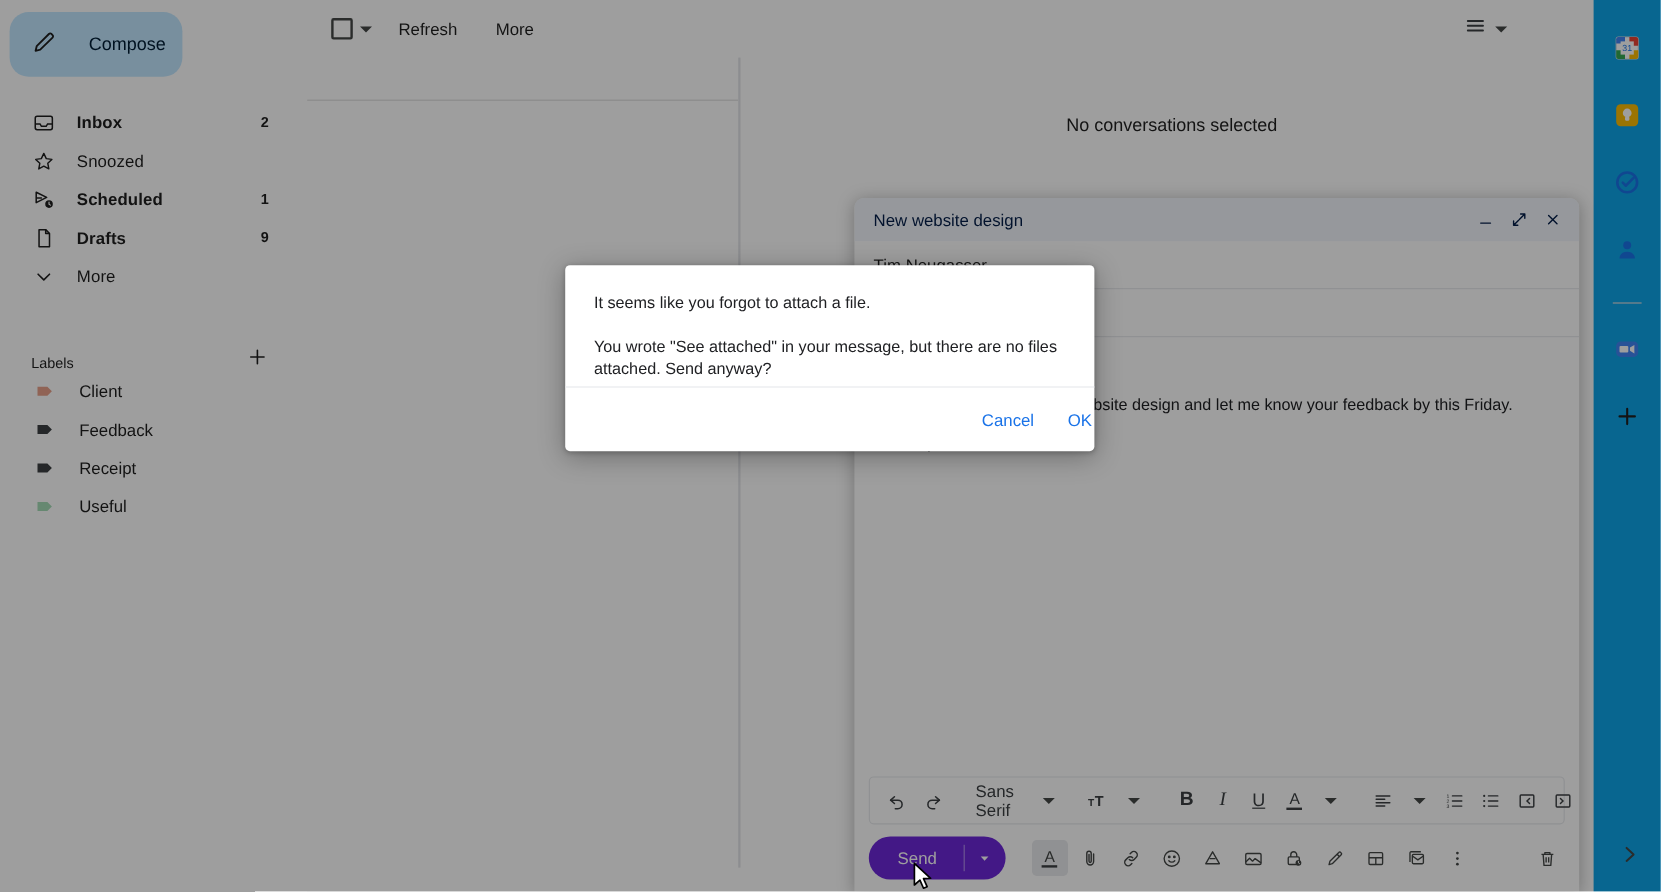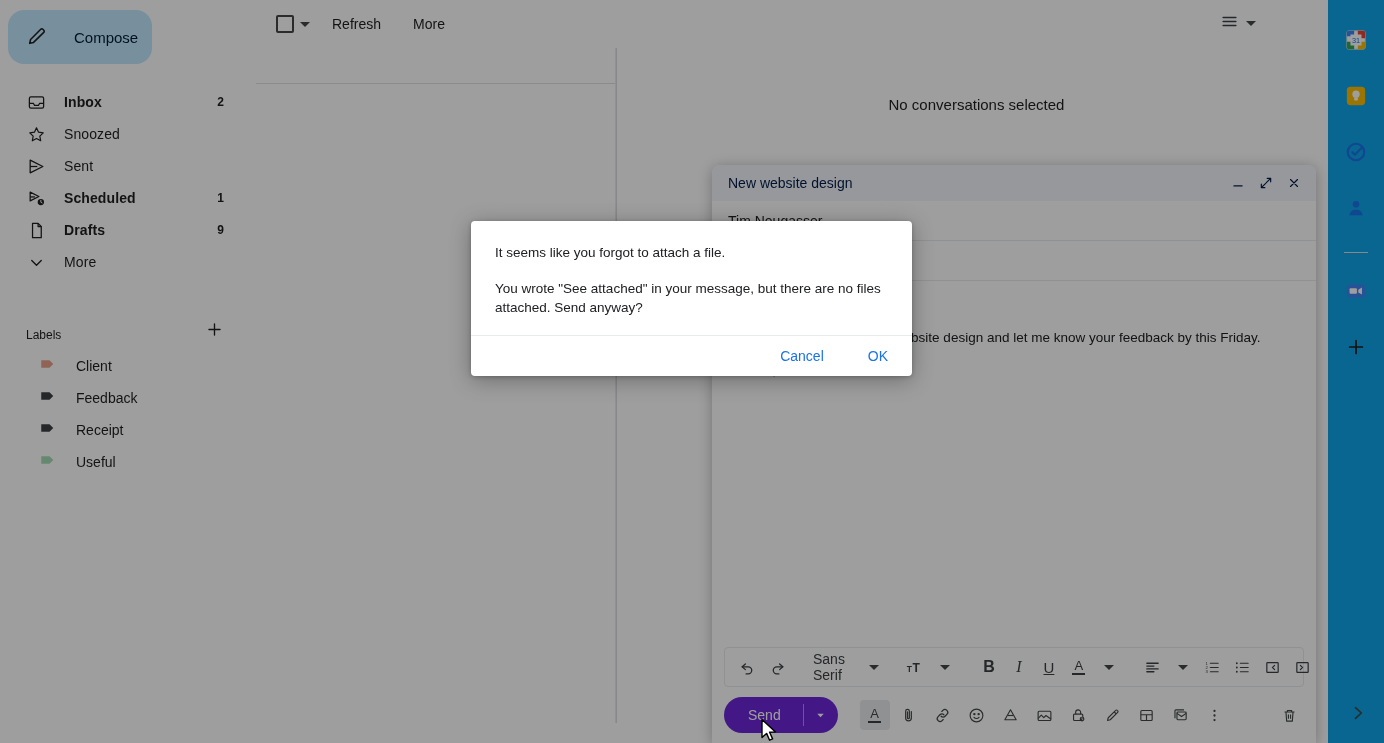--- a/index.html
+++ b/index.html
@@ -71,22 +71,22 @@
   .labels-head {
     display: flex; align-items: flex-end;
     height: 32px; margin-top: 32px;
     padding-left: 26px; margin-right: 16px;
     color: #1f1f1f; font-size: 12px;
   }
   .labels-head .lbl { flex: 1; }
   .labels-head .plus { margin-right: 16px; cursor: pointer; }
 
   .label-item {
-    display: flex; align-items: flex-end;
-    height: 32px; padding-left: 38px; margin-right: 16px;
+    display: flex; align-items: center;
+    height: 32px; padding-left: 28px; margin-right: 16px;
     border-radius: 0 16px 16px 0;
     font-size: 14px; color: #1f1f1f; cursor: pointer;
   }
   .label-item .tag { width: 20px; height: 20px; flex: none; display:flex; align-items:center; justify-content:center; }
   .label-item .lbl { margin-left: 18px; }
 
   
   #main-toolbar {
     position: absolute; left: 256px; top: 0;
     width: 1072px; height: 48px;
@@ -259,24 +259,24 @@
     display: flex; flex-direction: column;
   }
   #modal-body {
     flex: 1;
     padding: 22px 24px 0 24px;
     font-size: 13.5px; color: #202124; line-height: 19px;
   }
   #modal-body p { margin: 0; }
   #modal-body p + p { margin-top: 17px; }
   #modal-footer {
-    flex: none; height: 41px;
+    flex: none; height: 54px;
     border-top: 1px solid #e8eaed;
     display: flex; align-items: center; justify-content: flex-end;
-    padding-right: 22px; gap: 40px;
+    gap: 24px;
   }
   .modal-btn {
     font-size: 14px; color: #1a73e8; cursor: pointer;
     background: none; border: none; padding: 4px 2px;
     font-family: "Liberation Sans", sans-serif;
   }
 
   
   #cursor { position: absolute; left: 760px; top: 718px; z-index: 950; pointer-events: none; }
 </style>
@@ -313,30 +313,20 @@
         <span class="ico">
           <svg width="19" height="19" viewBox="0 0 24 24" fill="none" stroke="#1f1f1f" stroke-width="1.5" stroke-linejoin="round">
             <path d="M12 3.6l2.6 5.5 5.9.8-4.3 4.1 1.1 5.9L12 17.1 6.7 19.9l1.1-5.9L3.5 9.9l5.9-.8z"></path>
           </svg>
         </span>
         <span class="lbl">Snoozed</span>
         <span class="cnt"></span>
       </div>
 
 
-      <div class="nav-item">
-        <span class="ico">
-          <svg width="19" height="19" viewBox="0 0 24 24" fill="none" stroke="#1f1f1f" stroke-width="1.6" stroke-linejoin="round">
-            <path d="M4 4l16 8-16 8V4z"></path>
-              <path d="M4 12h9"></path>
-          </svg>
-        </span>
-        <span class="lbl">Sent</span>
-        <span class="cnt"></span>
-      </div>
 
       <div class="nav-item bold">
         <span class="ico">
           <svg width="19" height="19" viewBox="0 0 24 24" fill="none" stroke="#1f1f1f" stroke-width="1.6" stroke-linejoin="round">
             <path d="M4 4l11 5.5L4 15V4z"></path>
               <path d="M4 10h6"></path>
             <circle cx="17.5" cy="16.5" r="4" fill="#1f1f1f" stroke="none"></circle>
             <path d="M17.5 14.3v2.4l1.5.9" stroke="#ffffff" stroke-width="1.2" stroke-linecap="round"></path>
           </svg>
         </span>

